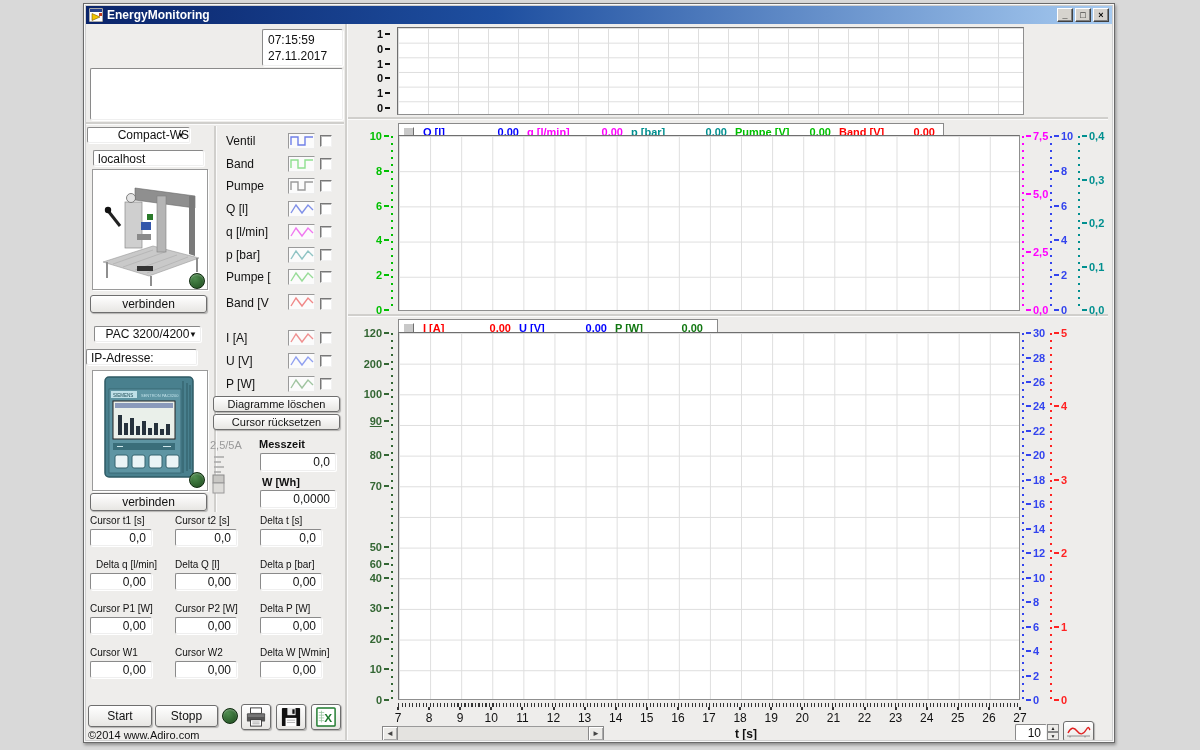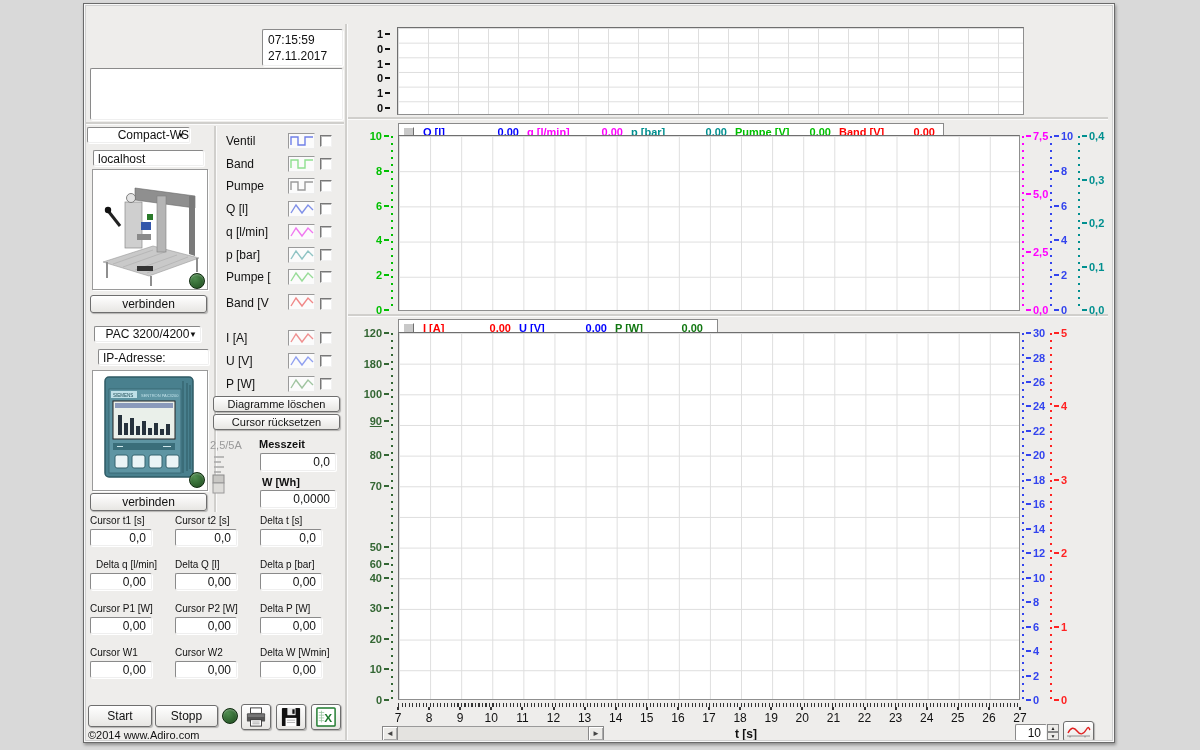--- a/index.html
+++ b/index.html
@@ -77,20 +77,34 @@
   .spin div{width:12px;height:8px;background:#ECEBE8;border:1px solid #888;
     display:flex;align-items:center;justify-content:center;font-size:5px;color:#222}
 
   .grouplabel{position:absolute;font-size:11px;color:#9A9A9A}
   .ctl-label{position:absolute;font-size:11px;color:#111;white-space:nowrap}
 </style>
 </head>
 <body>
 
 <div class="win">
+  <div class="titlebar">
+    <svg width="14" height="14" viewBox="0 0 14 14">
+      <rect x="0" y="0" width="14" height="14" fill="#FFFFFF" stroke="#555"></rect>
+      <rect x="1" y="1" width="12" height="3" fill="#27408B"></rect>
+      <polygon points="3,5.5 11,9 3,12.5" fill="#F3C400" stroke="#7A5B00" stroke-width="0.6"></polygon>
+      <rect x="10" y="5" width="3" height="3" fill="#C23B22"></rect>
+    </svg>
+    <span class="title">EnergyMonitoring</span>
+    <div class="tb-btns">
+      <div class="tb-btn">_</div>
+      <div class="tb-btn">□</div>
+      <div class="tb-btn">×</div>
+    </div>
+  </div>
 
   <div class="client">
 
     <div class="sep-v" style="left:259px;top:0;width:2px;height:717px"></div>
     <div class="sep-h" style="left:262px;top:93px;width:760px;height:2px"></div>
     <div class="sep-h" style="left:262px;top:290px;width:760px;height:2px"></div>
     <div class="sep-h" style="left:0;top:98px;width:258px;height:2px"></div>
     <div class="sep-v" style="left:128px;top:102px;width:2px;height:386px"></div>
 
     <div class="fld" style="left:176px;top:5px;width:81px;height:37px;padding:2px 5px;font-size:12px;line-height:16px">
@@ -122,21 +136,21 @@
         <path d="M14,92 14,108 M58,106 58,116 M104,88 104,102" stroke="#8F8F8F" stroke-width="2"></path>
       </svg>
     </div>
     <div class="led" style="left: 103px; top: 249px; width: 16px; height: 16px; background: radial-gradient(circle at 35% 30%, rgb(78, 140, 78), rgb(43, 94, 43) 70%, rgb(20, 46, 20));"></div>
     <div class="btn" style="left:4px;top:271px;width:117px;height:18px">verbinden</div>
 
     <div class="fld" style="left:8px;top:302px;width:107px;height:16px;display:flex;align-items:center;justify-content:center;font-size:12px">
       <span>PAC 3200/4200</span>
       <span style="position:absolute;right:3px;font-size:8px;color:#111">▼</span>
     </div>
-    <div class="fld" style="left:12px;top:325px;width:111px;height:16px;padding:1px 4px;font-size:12px">IP-Adresse:</div>
+    <div class="fld" style="left:0;top:325px;width:111px;height:16px;padding:1px 4px;font-size:12px">IP-Adresse:</div>
     <div class="imgbox" style="left:6px;top:346px;width:116px;height:121px">
       <svg width="114" height="119" viewBox="0 0 114 119">
         <rect x="12" y="6" width="88" height="100" rx="4" fill="#49808E" stroke="#2E5A64" stroke-width="1.5"></rect>
         <path d="M90,10 90,102 M94,12 94,100 M97,14 97,98" stroke="#2E5A64" stroke-width="1"></path>
         <rect x="16" y="18" width="72" height="84" fill="#5E95A3" stroke="#35636E" stroke-width="0.8"></rect>
         <rect x="18" y="20" width="26" height="7" fill="#BFE0E8"></rect>
         <text x="20" y="25.5" font-size="4.5" fill="#1D4B55" font-family="Liberation Sans,sans-serif">SIEMENS</text>
         <text x="48" y="25.5" font-size="4" fill="#BFE0E8" font-family="Liberation Sans,sans-serif">SENTRON PAC3200</text>
         <rect x="20" y="30" width="62" height="38" fill="#EAF0EA" stroke="#222" stroke-width="1"></rect>
         <rect x="22" y="32" width="58" height="5" fill="#8A9ABB"></rect>
@@ -512,21 +526,21 @@
       </div>
     <div class="plot" id="plot-power" style="left:312px;top:308px;width:622px;height:368px;
          background-image:linear-gradient(to right,#DEDEDE 1px,transparent 1px),linear-gradient(to bottom,#DEDEDE 1px,transparent 1px);
          background-size:31.1px 30.66px"></div>
     <div class="axis" id="ax-power-left" style="left: 268px; top: 309px; width: 35px; height: 367px; color: rgb(51, 102, 51);">
         <div class="vtick l" style="top: -7px;">
           <span>120</span>
           <i></i>
         </div>
         <div class="vtick l" style="top: 23.6px;">
-          <span>180</span>
+          <span>200</span>
           <i></i>
         </div>
         <div class="vtick l" style="top: 54.2px;">
           <span>100</span>
           <i></i>
         </div>
         <div class="vtick l" style="top: 81px; text-decoration: underline;">
           <span>90</span>
           <i></i>
         </div>

